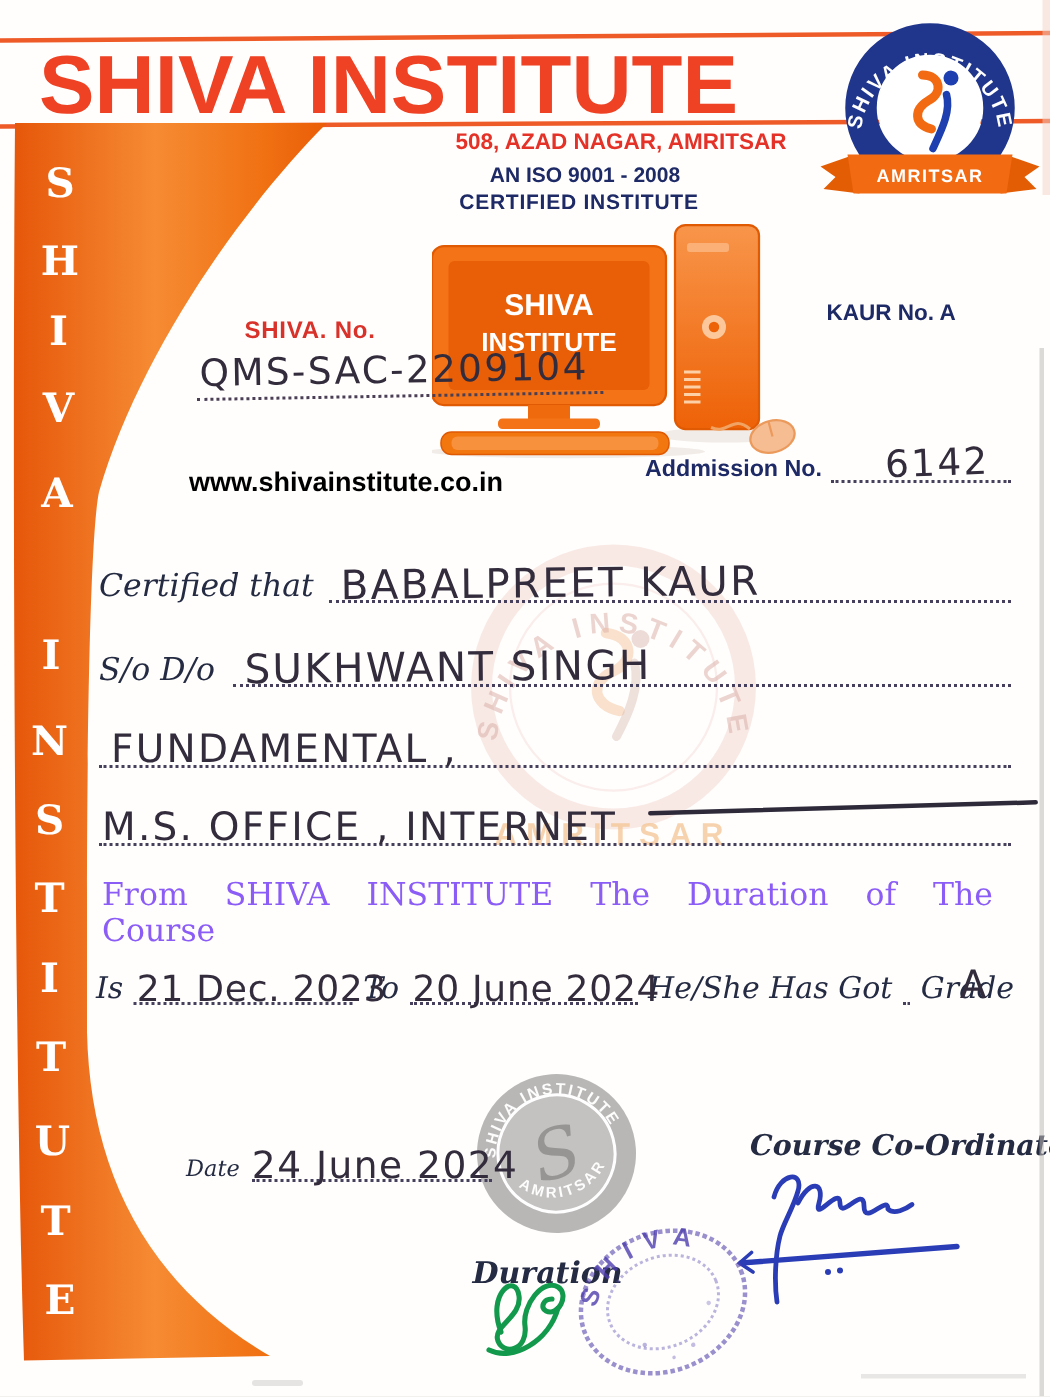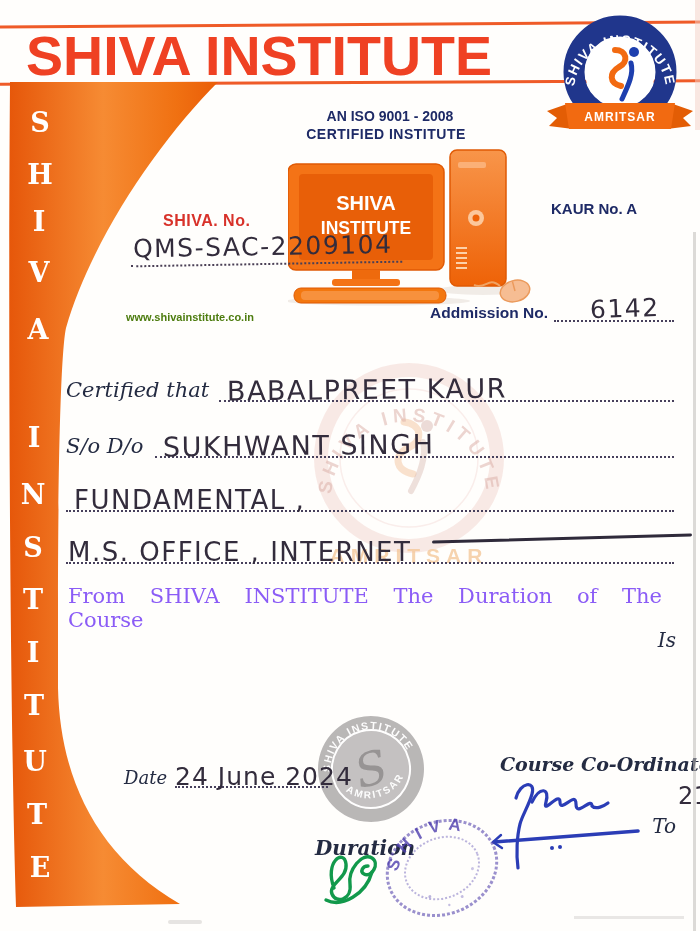--- a/index.html
+++ b/index.html
@@ -63,20 +63,21 @@
     <path d="M86,53 C89,64 83,76 77,89" stroke="#1d3faf" stroke-width="5" fill="none" stroke-linecap="round"></path>
     <text font-size="13.5" font-weight="bold" fill="#ffffff" letter-spacing="1.5" font-family="Liberation Sans, sans-serif">
       <textPath href="#logoArc" startOffset="50%" text-anchor="middle">SHIVA INSTITUTE</textPath>
     </text>
     <polygon points="22,94 2,101 12,108 4,116 28,119" fill="#e35d05"></polygon>
     <polygon points="128,94 148,101 138,108 146,116 122,119" fill="#e35d05"></polygon>
     <polygon points="20,93 130,93 126,119 24,119" fill="#f26a11"></polygon>
     <text x="75" y="111" text-anchor="middle" font-size="12" font-weight="bold" fill="#ffffff" letter-spacing="1" font-family="Liberation Sans, sans-serif">AMRITSAR</text>
   </svg>
 
+  <div class="hdr-center red-line" style="left:296px;top:86px;width:236px;font-size:15px;">508, AZAD NAGAR, AMRITSAR</div>
   <div class="hdr-center navy" style="left:280px;top:108px;width:220px;font-size:14px;">AN ISO 9001 - 2008</div>
   <div class="hdr-center navy" style="left:276px;top:126px;width:220px;font-size:14px;letter-spacing:.5px;">CERTIFIED INSTITUTE</div>
 
   <svg class="abs" style="left:0;top:78px;z-index:2;" width="240" height="834" viewBox="0 0 240 834">
     <defs>
       <linearGradient id="bandGrad" x1="0" y1="0" x2="1" y2="0">
         <stop offset="0" stop-color="#e6570a"></stop>
         <stop offset="0.45" stop-color="#f68b33"></stop>
         <stop offset="0.8" stop-color="#f07112"></stop>
         <stop offset="1" stop-color="#ea5d08"></stop>
@@ -131,21 +132,21 @@
     <g transform="rotate(-15 227 143)">
       <ellipse cx="227" cy="143" rx="15" ry="10.5" fill="#f6bd93" stroke="#eb9a5c" stroke-width="1.5"></ellipse>
       <line x1="227" y1="133" x2="227" y2="143" stroke="#eb9a5c" stroke-width="1.5"></line>
     </g>
     <path d="M212,138 C200,128 198,142 186,137" stroke="#f0a363" stroke-width="2" fill="none"></path>
   </svg>
 
   <div class="abs navy" style="left:551px;top:200px;font-size:15px;z-index:3;">KAUR No. A</div>
   <div class="abs" style="left:163px;top:212px;font-size:16px;font-weight:bold;color:#d8322a;letter-spacing:.5px;z-index:3;">SHIVA. No.</div>
   <div class="abs hw" style="left:131px;top:232px;font-size:25px;transform:rotate(-1deg);border-bottom:2.5px dotted #4a3f55;padding:0 10px 2px 2px;z-index:3;">QMS-SAC-2209104</div>
-  <div class="abs" style="left:126px;top:311px;font-size:11px;font-weight:bold;color:#4d7c0f;z-index:3;">www.shivainstitute.co.in</div>
+  <div class="abs" style="left:126px;top:311px;font-size:18px;font-weight:bold;color:#000000;z-index:3;">www.shivainstitute.co.in</div>
 
   <div class="fline" style="left:430px;top:294px;width:244px;height:28px;justify-content:flex-end;">
     <span class="navy" style="font-size:15.5px;padding-right:6px;">Addmission No.</span>
     <span class="fill">
       <span class="hw" style="font-size:25px;left:36px;bottom:-3px;transform:rotate(-2deg);">6142</span>
     </span>
   </div>
 
   <svg class="abs" style="left:246px;top:350px;z-index:0;opacity:.6;" width="330" height="240" viewBox="0 0 330 240">
     <defs>
@@ -184,38 +185,38 @@
 
   <div class="fline" style="left:66px;top:524px;width:608px;height:40px;">
     <span class="fill">
       <span class="hw" style="font-size:26px;left:2px;">M.S. OFFICE , INTERNET</span>
     </span>
   </div>
   <div class="abs" style="left:432px;top:537px;width:260px;height:3px;background:#2f2a3a;border-radius:2px;transform:rotate(-1.6deg);z-index:5;"></div>
 
   <div class="just abs" style="left:68px;top:584px;width:594px;font-size:21px;">From SHIVA INSTITUTE The Duration of The Course</div>
 
-  <div class="fline" style="left:64px;top:628px;width:612px;height:42px;gap:7px;flex-direction:column;">
+  <div class="fline" style="left:64px;top:628px;width:612px;height:42px;gap:7px;">
     <span class="lbl" style="font-size:20px;">Is</span>
     <span class="fillw" style="flex:0 0 146px;">
       <span class="hw" style="font-size:24px;left:2px;letter-spacing:0.5px;">21 Dec. 2023</span>
     </span>
     <span class="lbl" style="font-size:20px;">To</span>
     <span class="fillw" style="flex:0 0 152px;text-align:right;">
       <span class="hw" style="font-size:24px;left:2px;letter-spacing:0.5px;">20 June 2024</span>
     </span>
     <span class="lbl" style="font-size:20px;">He/She Has Got</span>
     <span class="fill">
       <span class="hw" style="font-size:26px;left:38px;bottom:-4px;">A</span>
     </span>
     <span class="lbl" style="font-size:20px;">Grade</span>
   </div>
 
   <div class="fline" style="left:124px;top:746px;width:204px;height:42px;">
-    <span class="lbl" style="font-size:18px;padding-right:8px;">Date</span>
+    <span class="lbl" style="font-size:15px;padding-right:8px;">Date</span>
     <span class="fill">
       <span class="hw" style="font-size:25px;left:0;letter-spacing:1px;">24 June 2024</span>
     </span>
   </div>
 
   <svg class="abs" style="left:314px;top:712px;z-index:1;opacity:.92;" width="114" height="114" viewBox="0 0 114 114">
     <defs>
       <path id="sealTop" d="M 20,76 A 41,41 0 1 1 94,76"></path>
       <path id="sealBot" d="M 21,62 A 39,39 0 0 0 93,62"></path>
     </defs>

